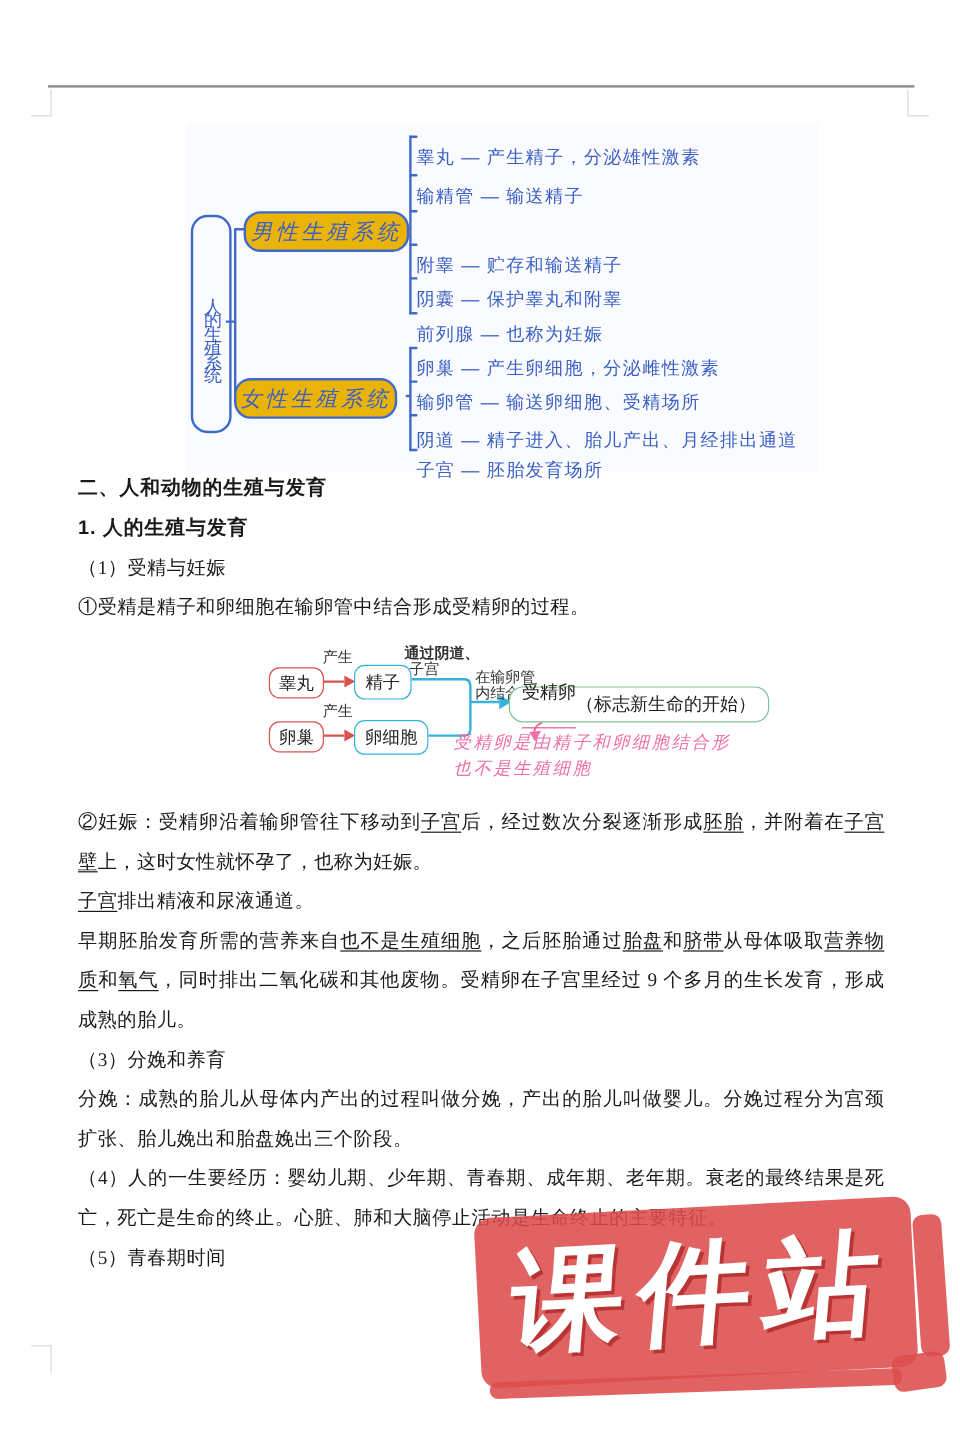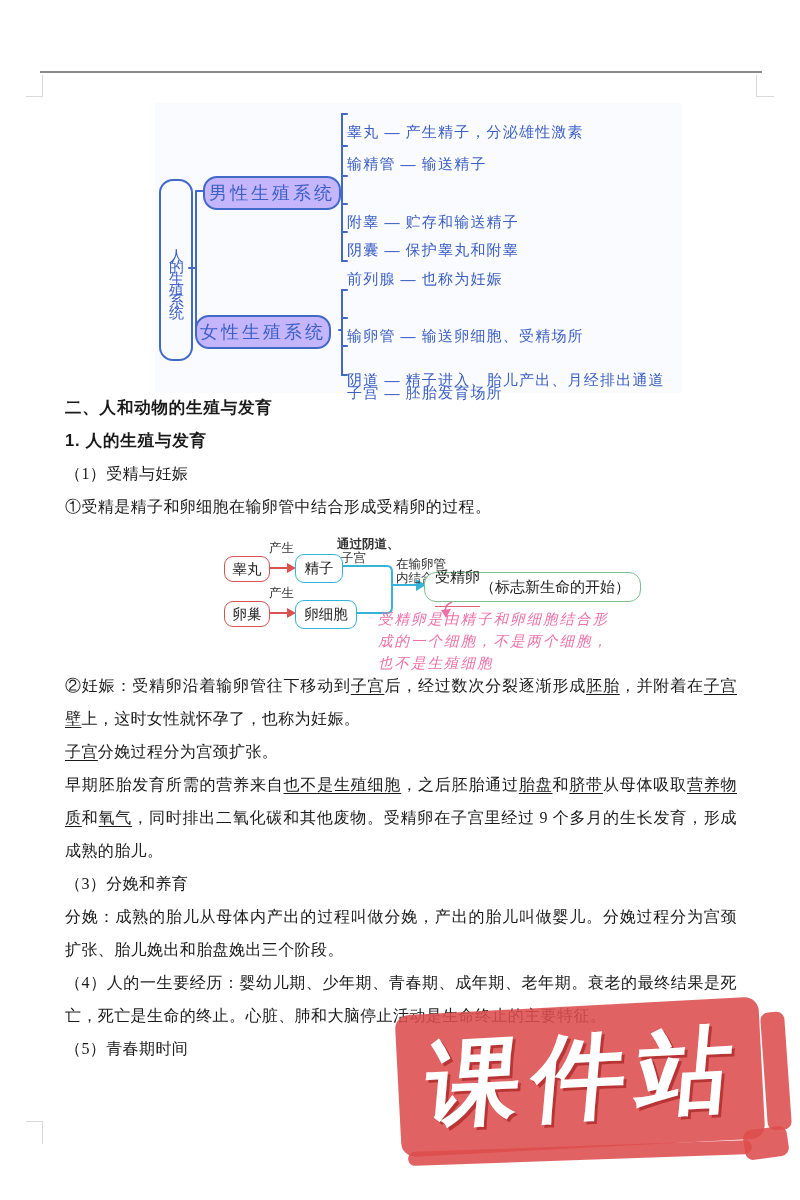--- a/index.html
+++ b/index.html
@@ -27,21 +27,22 @@
   .mm-root{
     position:absolute;left:4px;top:76px;width:30px;height:178px;
     border:2px solid #4169c9;border-radius:14px;color:#3b5fc4;
     writing-mode:vertical-rl;text-orientation:upright;
     font-size:15px;letter-spacing:11px;
     display:flex;align-items:center;justify-content:center;
   }
   .mm-branch{
     position:absolute;border:2px solid #4169c9;border-radius:14px;color:#3b5fc4;
     font-size:18px;letter-spacing:3px;display:flex;align-items:center;justify-content:center;
-    background:#c4b5fd;
+    background:#eab308;
+    font-style:italic;
   }
   #mm-male{left:48px;top:73px;width:134px;height:30px;}
   #mm-female{left:40px;top:212px;width:132px;height:30px;}
   .mm-item{
     position:absolute;left:192px;height:19px;line-height:19px;color:#3b5fc4;
     font-size:15px;letter-spacing:1.2px;white-space:nowrap;margin-top:18px;
   }
   .mm-dash{font-weight:bold;margin:0 5px;}
 
   
@@ -126,33 +127,34 @@
     <div class="mm-root">人的生殖系统</div>
     <div class="mm-branch" id="mm-male">男性生殖系统</div>
     <div class="mm-branch" id="mm-female">女性生殖系统</div>
 
     <div class="mm-item" style="top:2px"><span>睾丸</span><span class="mm-dash">—</span><span>产生精子，分泌雄性激素</span></div>
     <div class="mm-item" style="top:34px"><span>输精管</span><span class="mm-dash">—</span><span>输送精子</span></div>
     <div class="mm-item" style="top:92px"><span>附睾</span><span class="mm-dash">—</span><span>贮存和输送精子</span></div>
     <div class="mm-item" style="top:120px"><span>阴囊</span><span class="mm-dash">—</span><span>保护睾丸和附睾</span></div>
     <div class="mm-item" style="top:149px"><span>前列腺</span><span class="mm-dash">—</span><span>也称为妊娠</span></div>
 
+    <div class="mm-item" style="top:178px"><span>卵巢</span><span class="mm-dash">—</span><span>产生卵细胞，分泌雌性激素</span></div>
     <div class="mm-item" style="top:206px"><span>输卵管</span><span class="mm-dash">—</span><span>输送卵细胞、受精场所</span></div>
-    <div class="mm-item" style="top:250px"><span>阴道</span><span class="mm-dash">—</span><span>精子进入、胎儿产出、月经排出通道</span></div>
+    <div class="mm-item" style="top:238px"><span>阴道</span><span class="mm-dash">—</span><span>精子进入、胎儿产出、月经排出通道</span></div>
     <div class="mm-item" style="top:263px"><span>子宫</span><span class="mm-dash">—</span><span>胚胎发育场所</span></div>
   </div>
 
   <div id="doc">
     <div class="h">二、人和动物的生殖与发育</div>
     <div class="h">1. 人的生殖与发育</div>
     <div>（1）受精与妊娠</div>
     <div>①受精是精子和卵细胞在输卵管中结合形成受精卵的过程。</div>
     <div class="fc-spacer"></div>
     <div><span>②妊娠：受精卵沿着输卵管往下移动到</span><span class="u">子宫</span><span>后，经过数次分裂逐渐形成</span><span class="u">胚胎</span><span>，并附着在</span><span class="u">子宫壁</span><span>上，这时女性就怀孕了，也称为妊娠。</span></div>
-    <div><span class="u">子宫</span><span>分娩过程分为宫颈扩张。</span></div>
+    <div><span class="u">子宫</span><span>排出精液和尿液通道。</span></div>
     <div><span>早期胚胎发育所需的营养来自</span><span class="u">也不是生殖细胞</span><span>，之后胚胎通过</span><span class="u">胎盘</span><span>和</span><span class="u">脐带</span><span>从母体吸取</span><span class="u">营养物质</span><span>和</span><span class="u">氧气</span><span>，同时排出二氧化碳和其他废物。受精卵在子宫里经过 9 个多月的生长发育，形成成熟的胎儿。</span></div>
     <div>（3）分娩和养育</div>
     <div>分娩：成熟的胎儿从母体内产出的过程叫做分娩，产出的胎儿叫做婴儿。分娩过程分为宫颈扩张、胎儿娩出和胎盘娩出三个阶段。</div>
     <div>（4）人的一生要经历：婴幼儿期、少年期、青春期、成年期、老年期。衰老的最终结果是死亡，死亡是生命的终止。心脏、肺和大脑停止活动是生命终止的主要特征。</div>
     <div>（5）青春期时间</div>
   </div>
 
   <div class="flowchart">
     <svg width="445" height="140">
       <g stroke="#d9534f" stroke-width="2" fill="none">
@@ -179,21 +181,20 @@
     <div class="fc-label" id="fc-via1">通过阴道、</div>
     <div class="fc-label" id="fc-via2">子宫</div>
     <div class="fc-label" id="fc-comb1">在输卵管</div>
     <div class="fc-label" id="fc-comb2">内结合</div>
     <div class="fc-box" id="fc-zygote">
       <span class="fc-ulred">受精卵</span>
         <span>（标志新生命的开始）</span>
     </div>
     <div id="fc-note">
       <div>受精卵是由精子和卵细胞结合形</div>
-      <div>成的一个细胞，不是两个细胞，</div>
       <div>也不是生殖细胞</div>
     </div>
   </div>
 
   <div class="stamp-part" id="stamp">
     <div id="stamp-text">课件站</div>
   </div>
   <div class="stamp-part" id="stamp-edge-r"></div>
   <div class="stamp-part" id="stamp-edge-b"></div>
   <div class="stamp-part" id="stamp-blob-br"></div>

